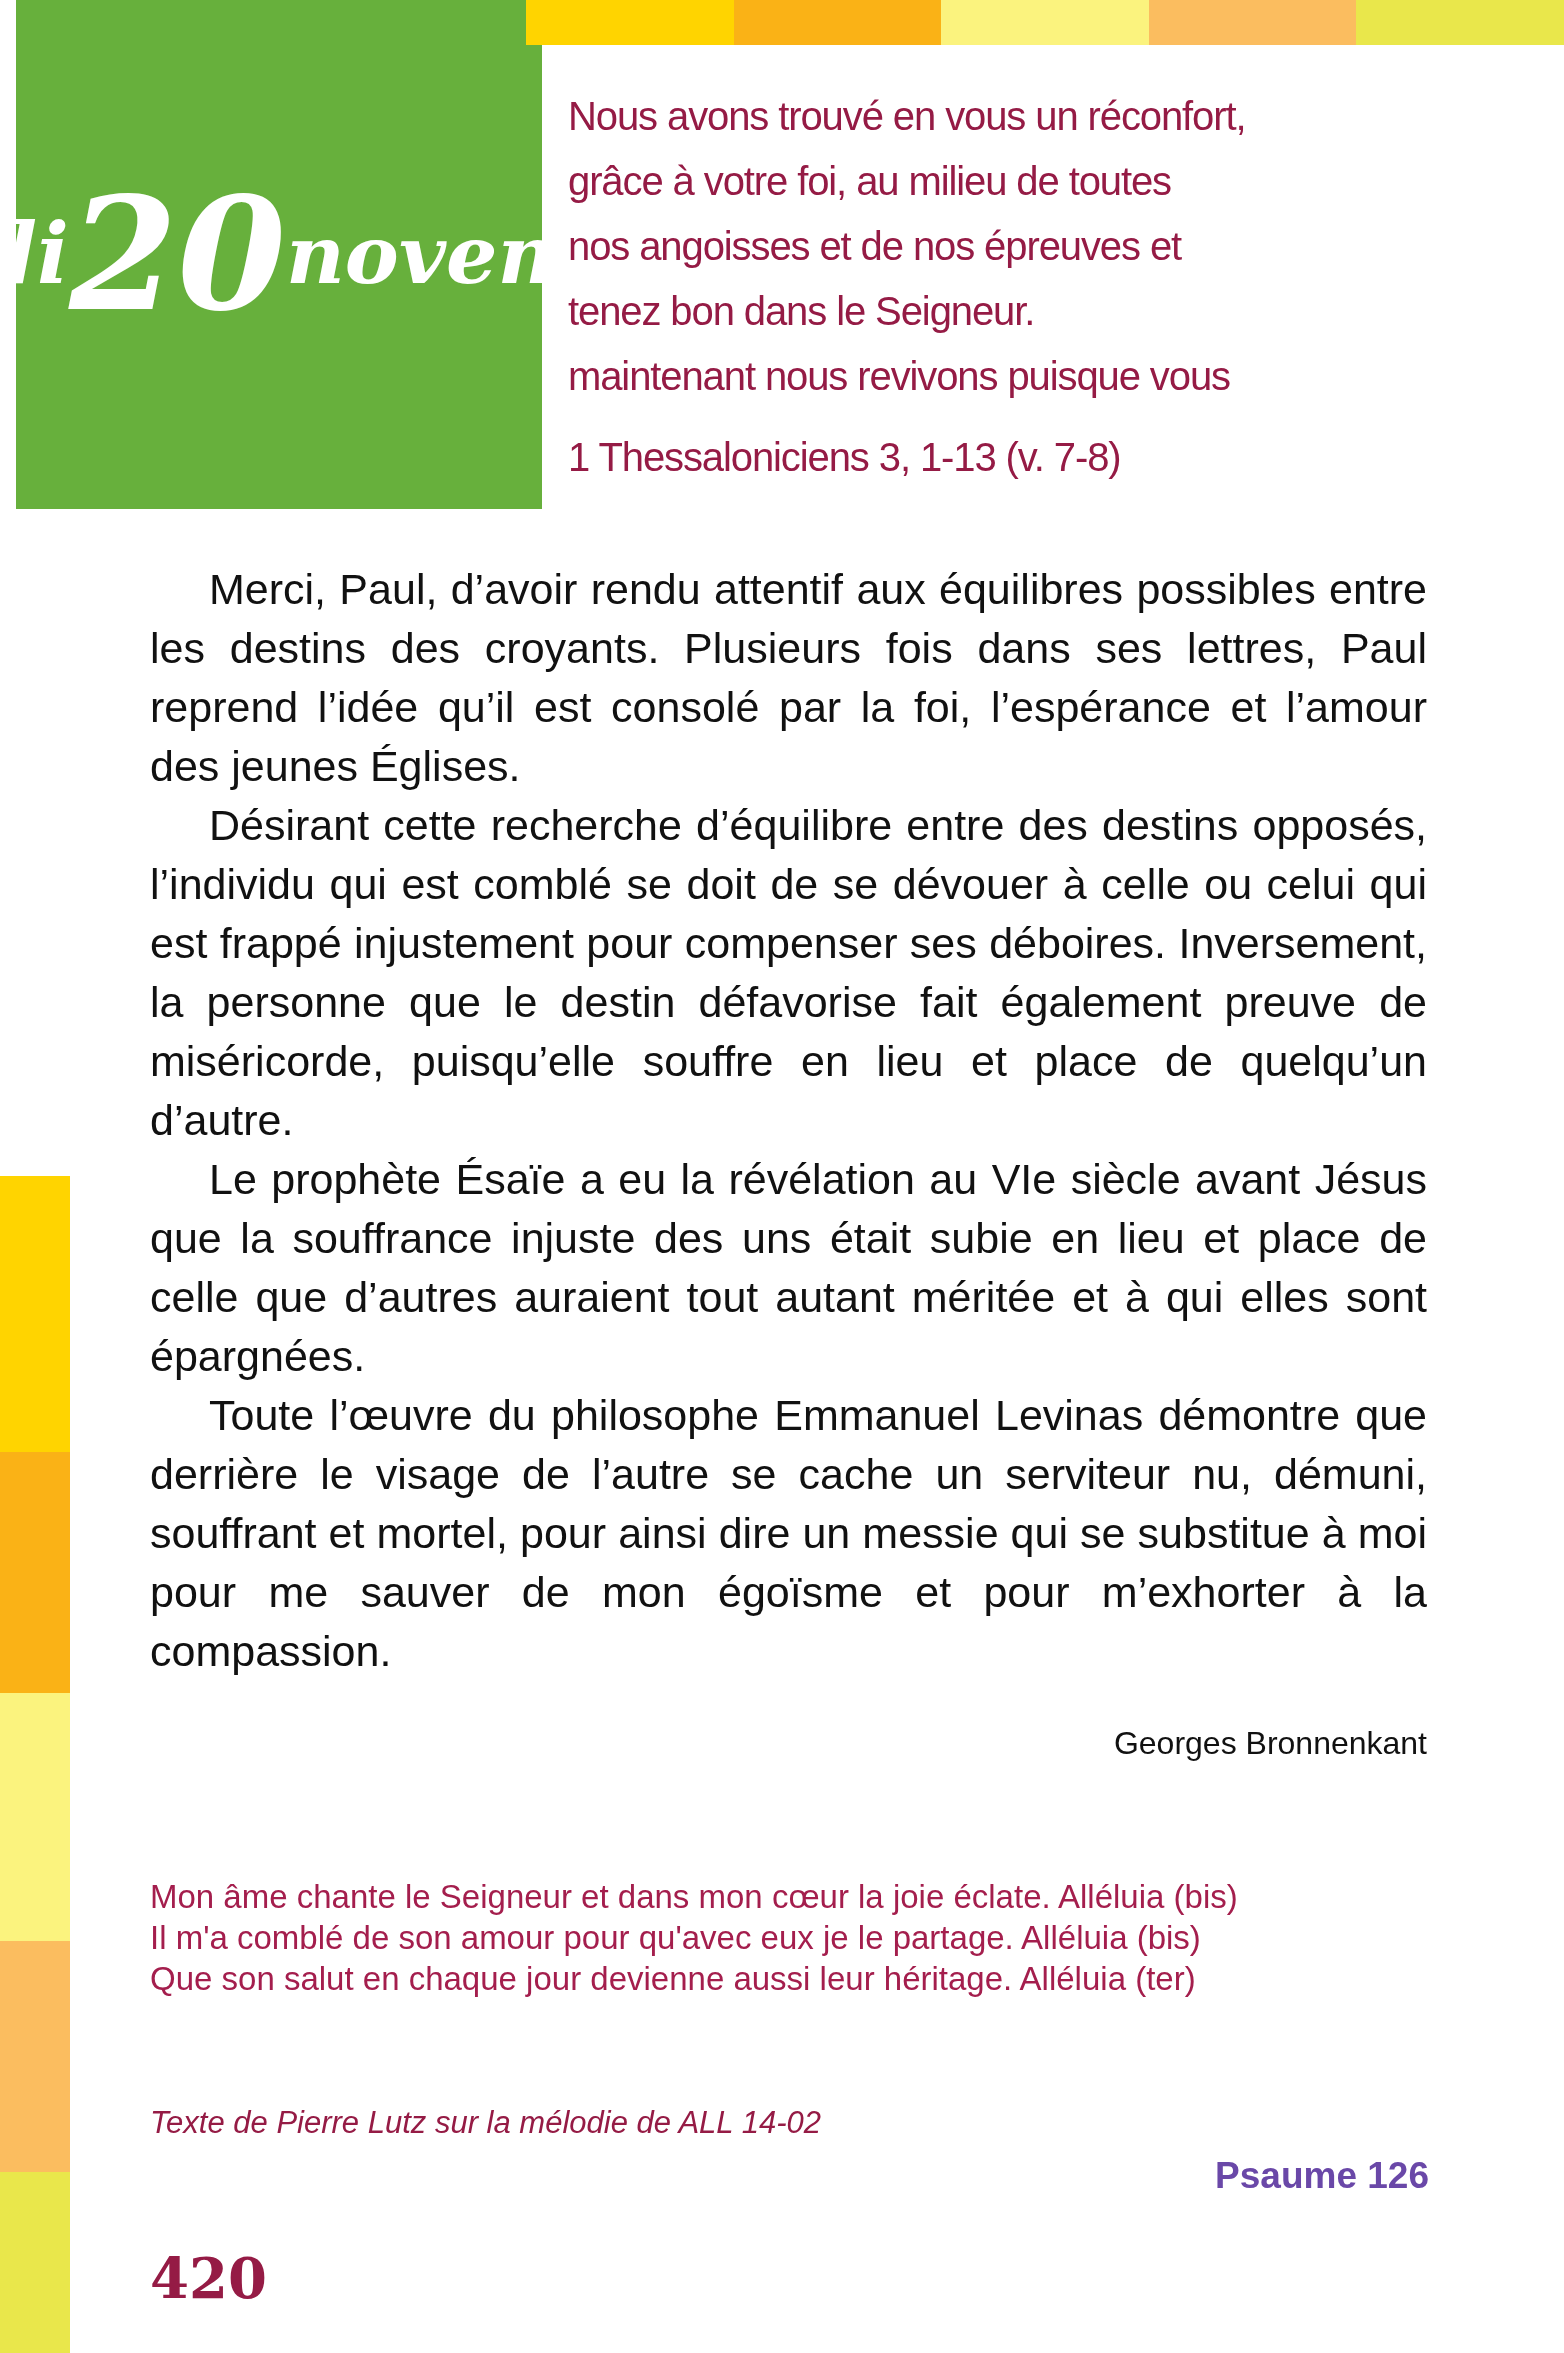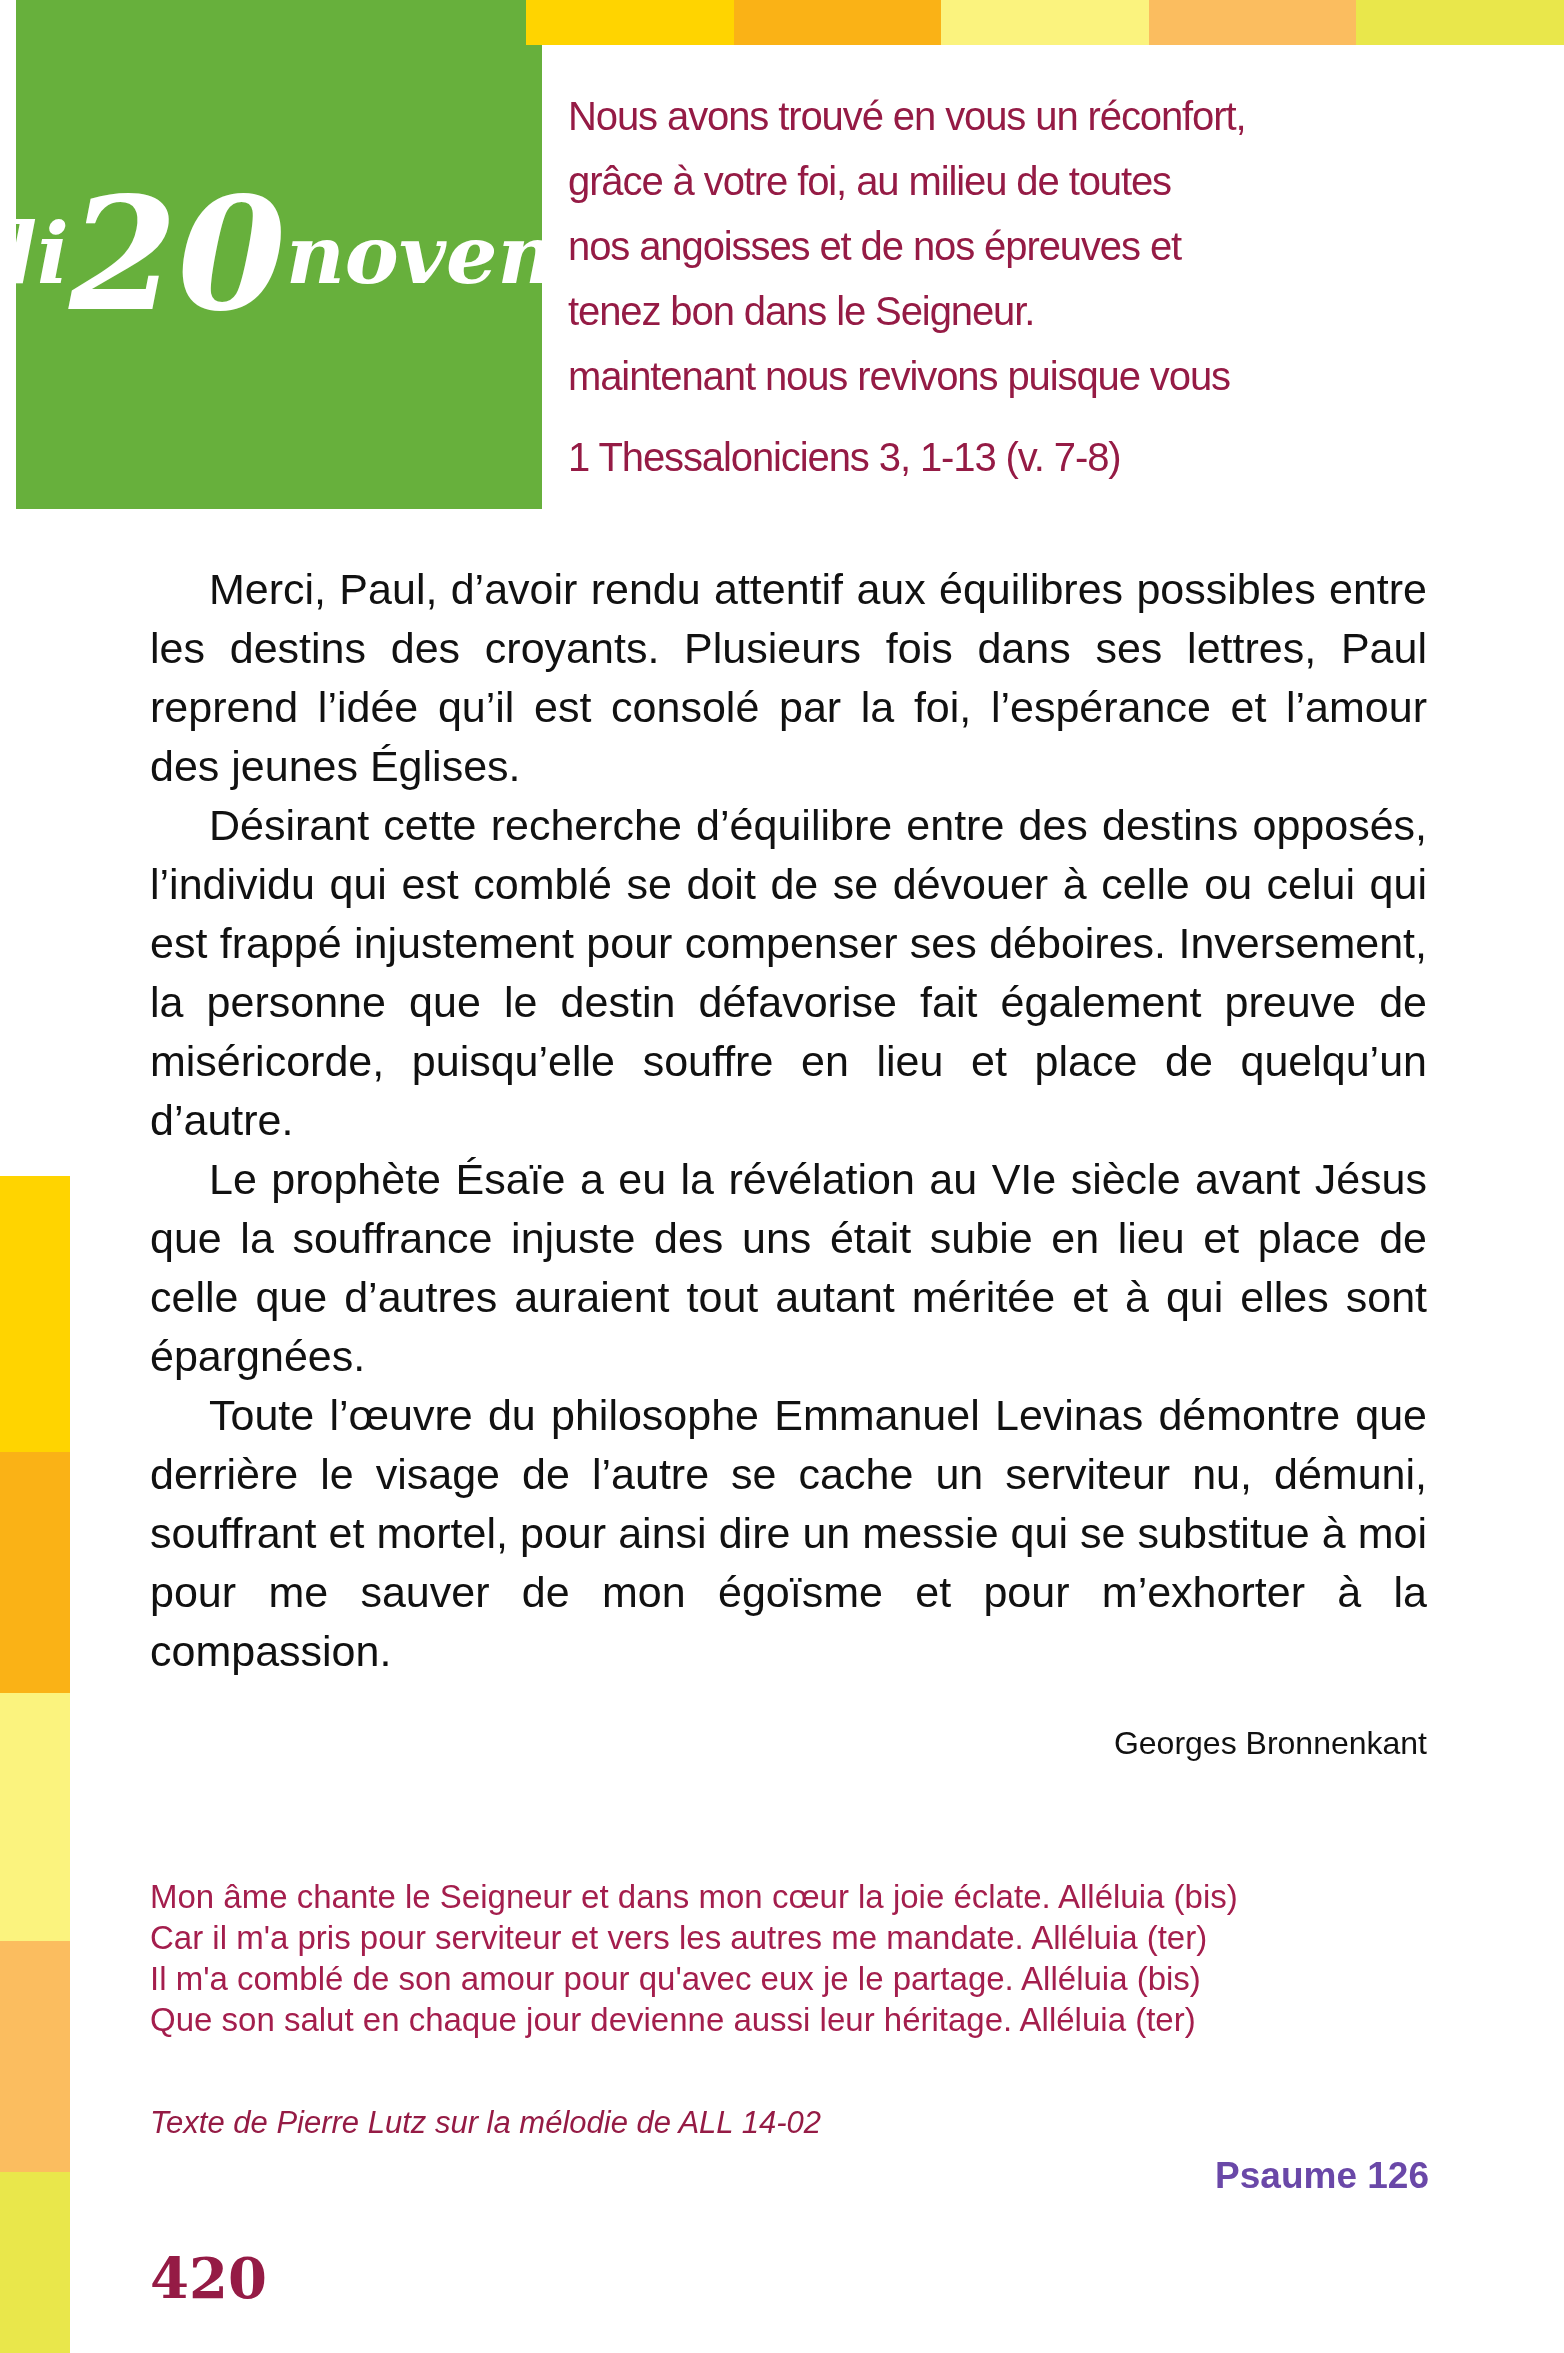--- a/index.html
+++ b/index.html
@@ -91,21 +91,20 @@
   <section class="meditation" style="color: rgb(17, 17, 17);">
     <p>Merci, Paul, d’avoir rendu attentif aux équilibres possibles entre les destins des croyants. Plusieurs fois dans ses lettres, Paul reprend l’idée qu’il est consolé par la foi, l’espérance et l’amour des jeunes Églises.</p>
     <p>Désirant cette recherche d’équilibre entre des destins opposés, l’individu qui est comblé se doit de se dévouer à celle ou celui qui est frappé injustement pour compenser ses déboires. Inversement, la personne que le destin défavorise fait également preuve de miséricorde, puisqu’elle souffre en lieu et place de quelqu’un d’autre.</p>
     <p>Le prophète Ésaïe a eu la révélation au VIe siècle avant Jésus que la souffrance injuste des uns était subie en lieu et place de celle que d’autres auraient tout autant méritée et à qui elles sont épargnées.</p>
     <p>Toute l’œuvre du philosophe Emmanuel Levinas démontre que derrière le visage de l’autre se cache un serviteur nu, démuni, souffrant et mortel, pour ainsi dire un messie qui se substitue à moi pour me sauver de mon égoïsme et pour m’exhorter à la compassion.</p>
     <div class="author">Georges Bronnenkant</div>
   </section>
 
   <section class="psalm" style="color: rgb(164, 30, 77);">
     <div class="psalm-line">Mon âme chante le Seigneur et dans mon cœur la joie éclate. Alléluia (bis)</div>
-    <div class="psalm-line">Car il m'a pris pour serviteur et vers les autres me mandate. Alléluia (ter)</div>
     <div class="psalm-line">Il m'a comblé de son amour pour qu'avec eux je le partage. Alléluia (bis)</div>
     <div class="psalm-line">Que son salut en chaque jour devienne aussi leur héritage. Alléluia (ter)</div>
   </section>
 
   <div class="credit" style="color: rgb(149, 27, 69);">Texte de Pierre Lutz sur la mélodie de ALL 14-02</div>
 
   <div class="psalm-ref" style="color: rgb(106, 72, 168);">Psaume 126</div>
 
   <div class="page-number" style="color: rgb(149, 27, 69);">420</div>
 

